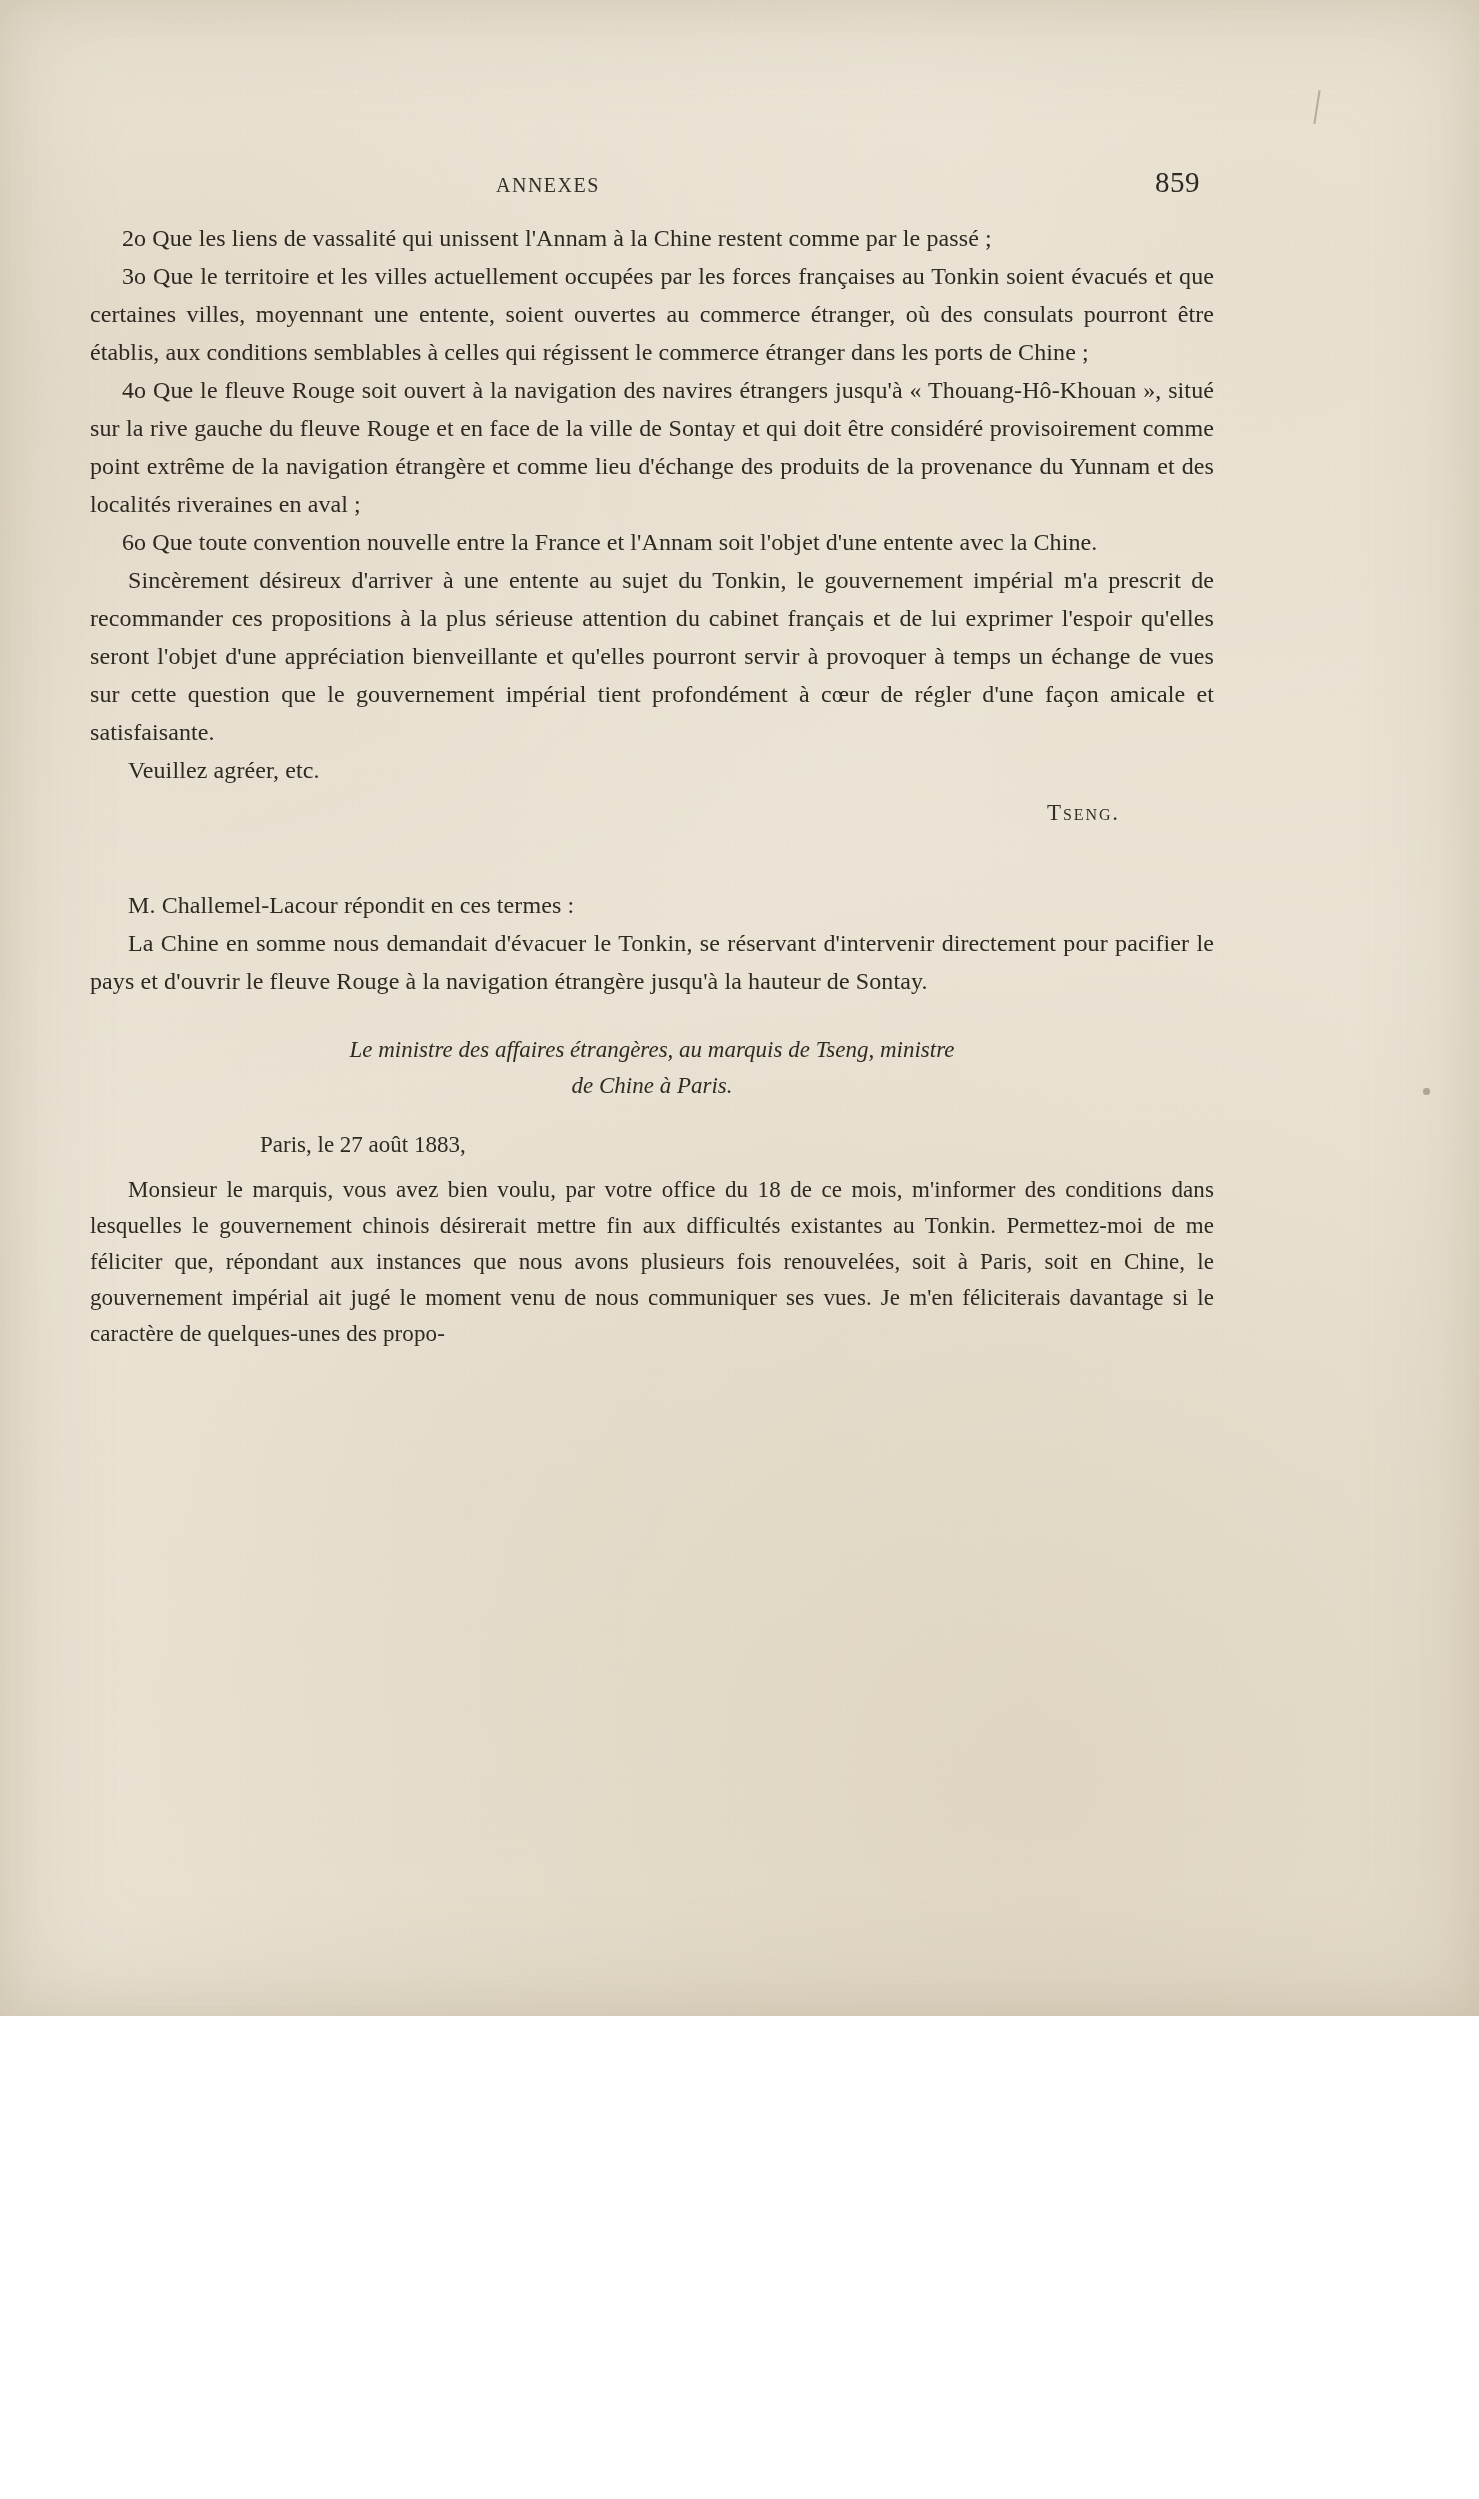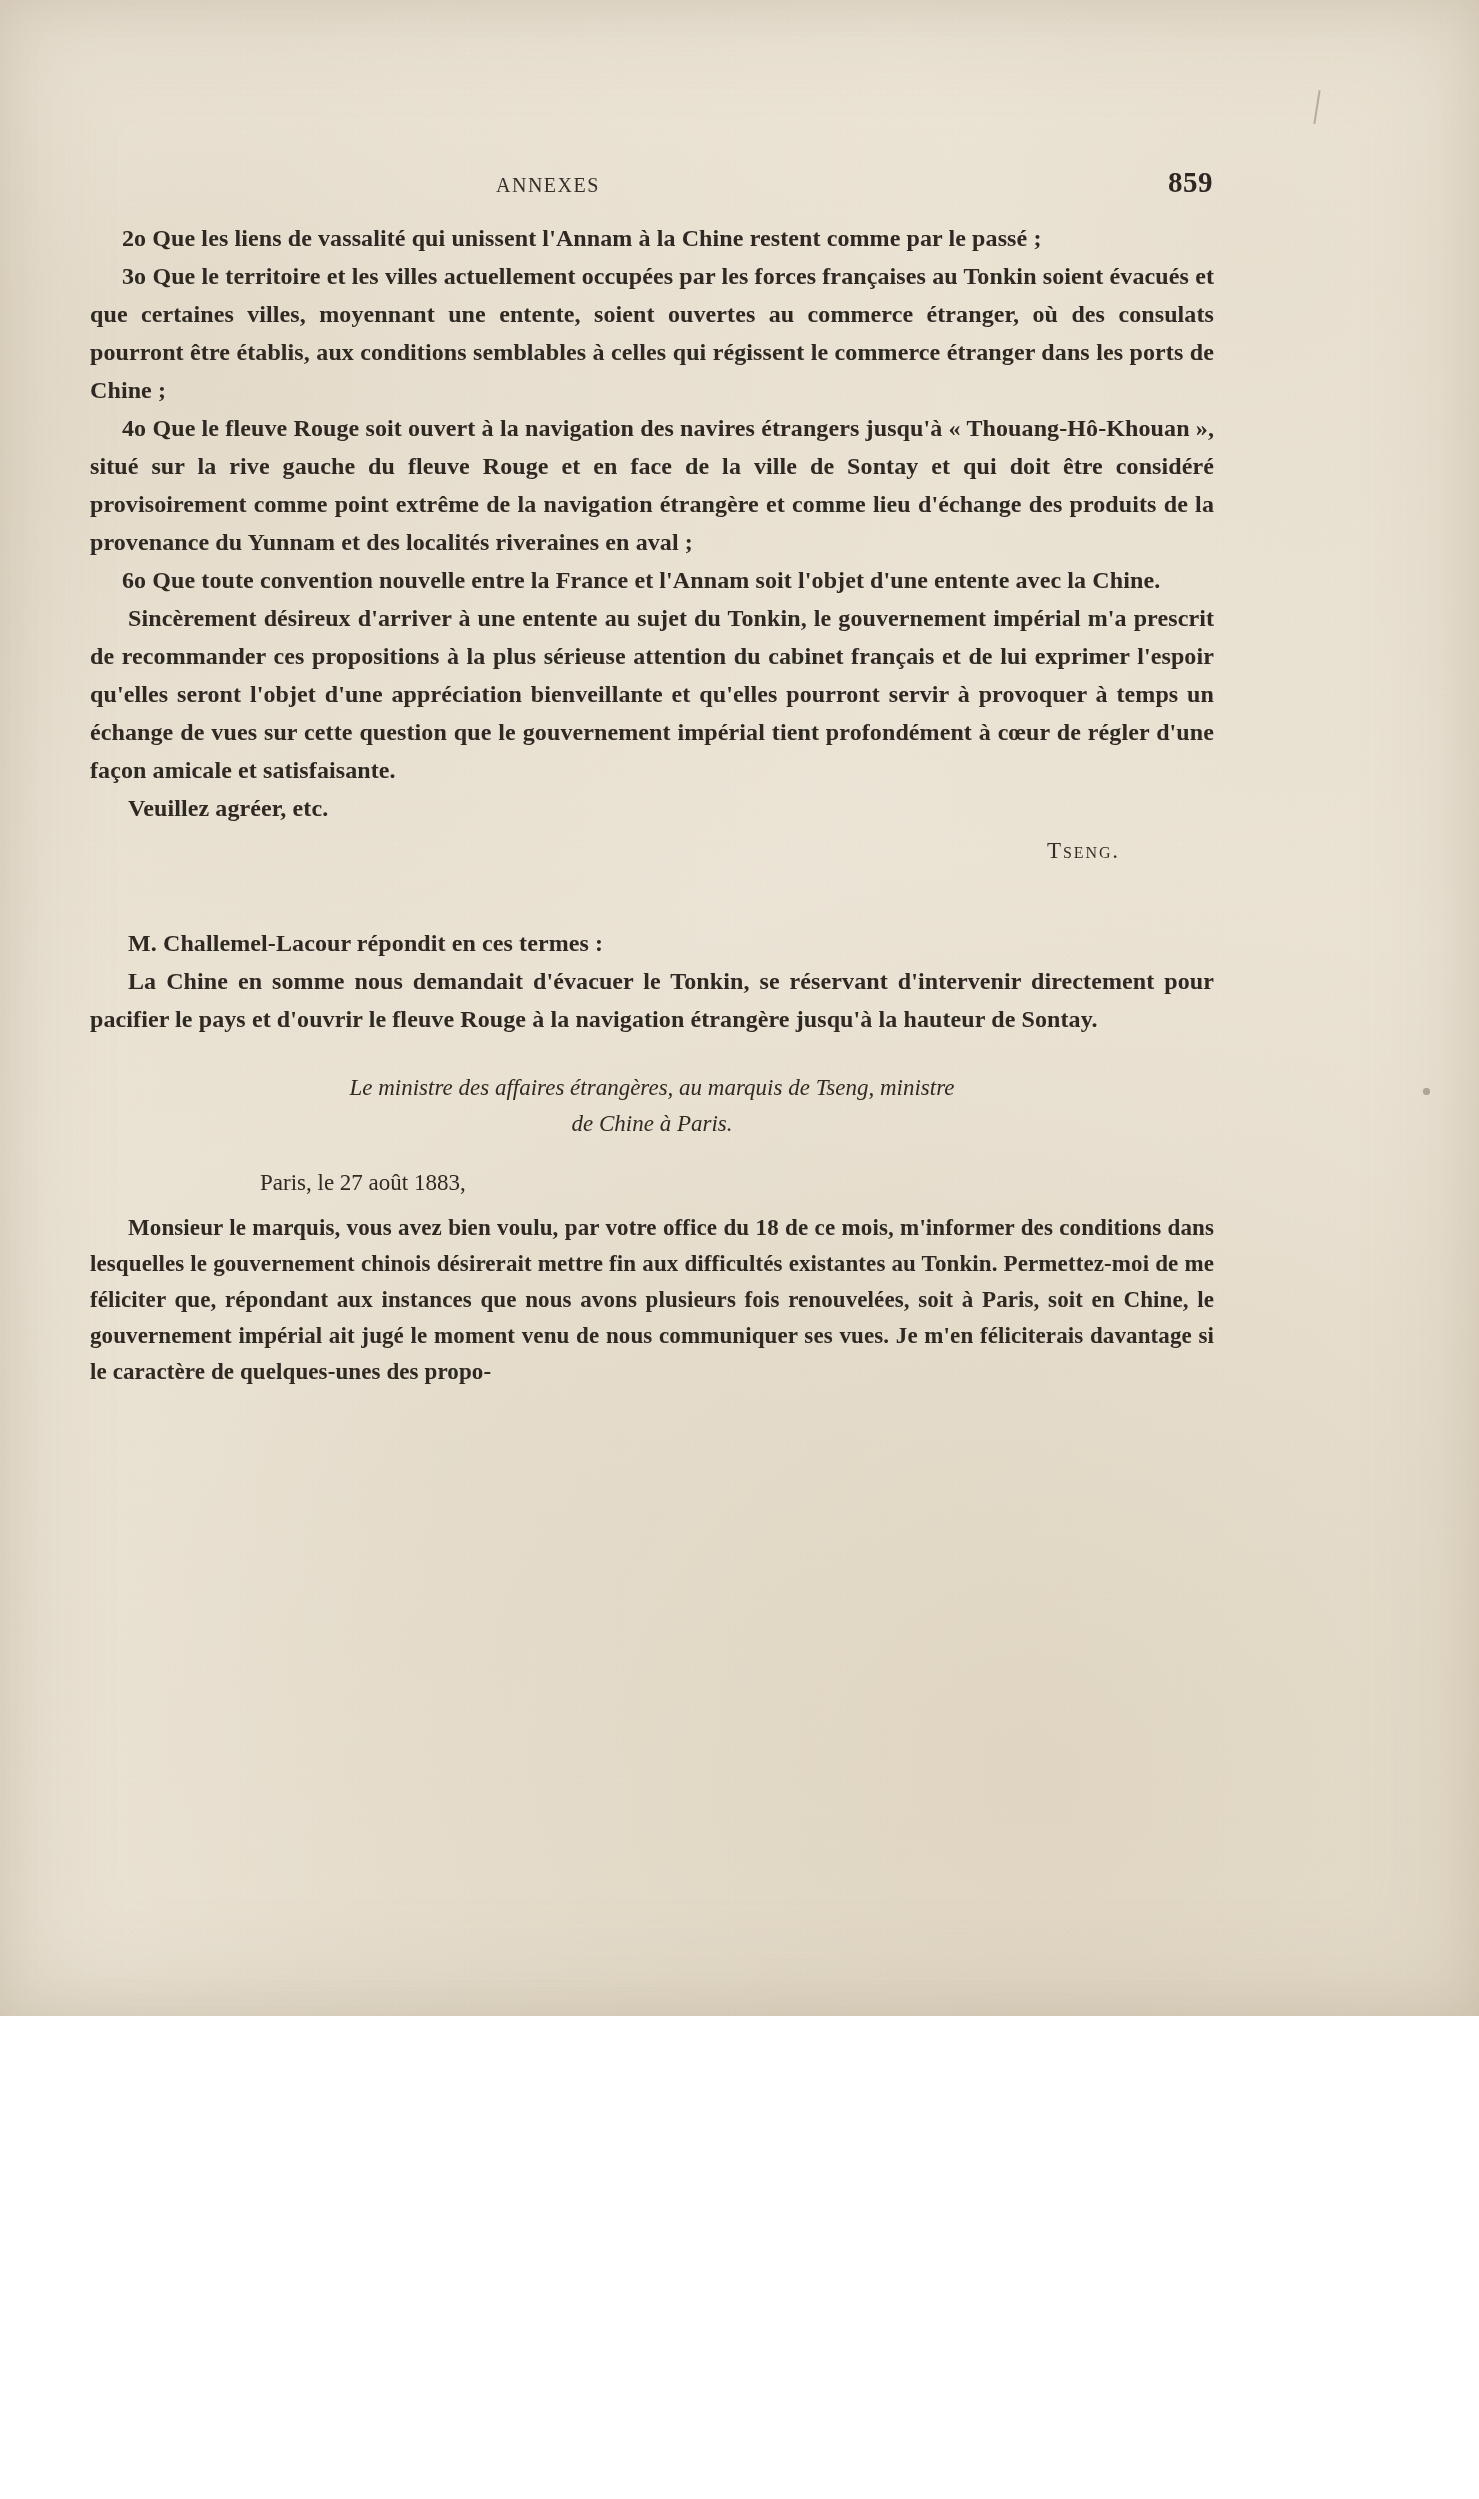--- a/index.html
+++ b/index.html
@@ -61,36 +61,34 @@
     left: 406px;
     top: 5.7px;
     font-size: 20px;
     letter-spacing: 1.5px;
     font-variant: small-caps;
     text-transform: uppercase;
     color: #35302a;
   }
   .page-number {
     position: absolute;
-    right: 1px;
+    right: 14px;
     top: -1.9px;
     font-size: 29px;
     color: #2d2823;
     letter-spacing: 0.5px;
-    font-weight: bold;
   }
   p {
     margin: 0;
     font-size: 24px;
     line-height: 38px;
     text-align: justify;
     text-justify: inter-word;
     color: #2e2923;
     letter-spacing: 0.1px;
-    font-weight: bold;
   }
   p.indent {
     text-indent: 38px;
   }
   p.numbered {
     text-indent: 32px;
   }
   .sig {
     margin-top: 11px;
     text-align: right;

